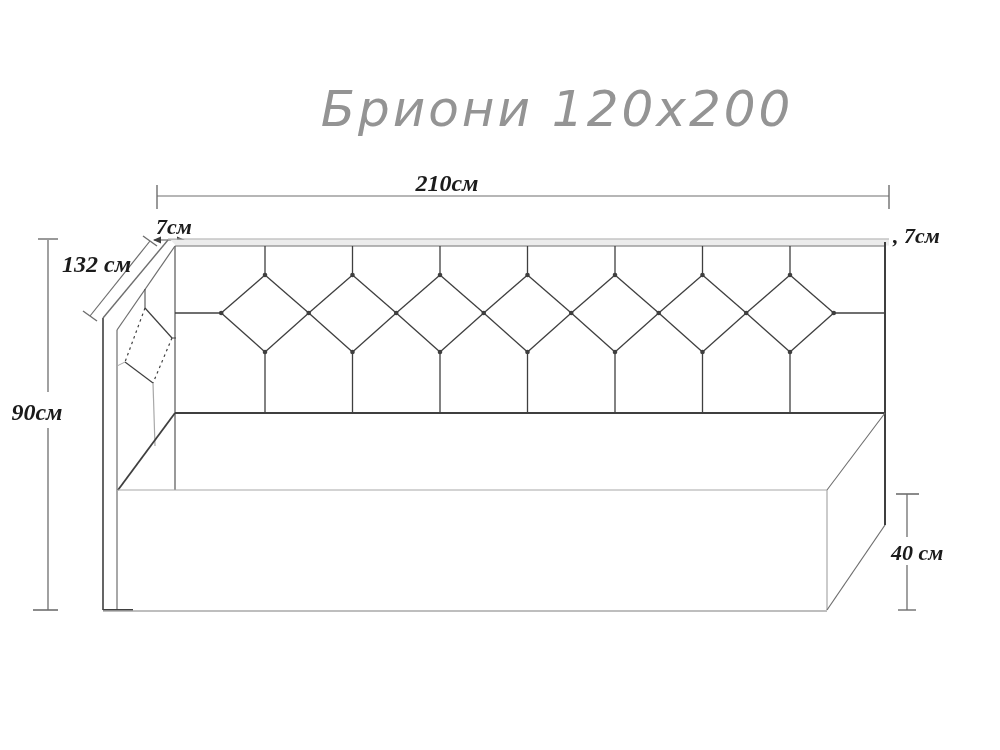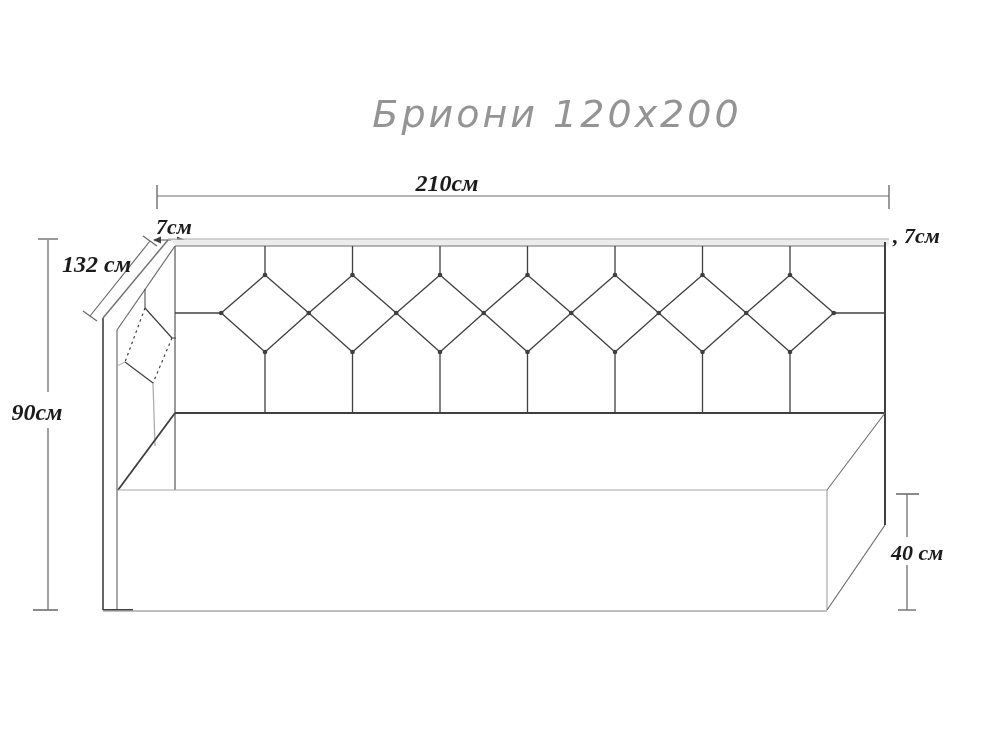--- a/index.html
+++ b/index.html
@@ -5,25 +5,25 @@
   html,body{margin:0;padding:0;background:#fff;}
   .stage{
     position:relative;
     width:1000px;height:750px;
     background:var(--bg,#fff);
     overflow:hidden;
     font-family:"Liberation Serif", serif;
   }
   .title{
     position:absolute;
-    left:557px;top:92px;
+    left:557px;top:80px;
     transform:translateX(-50%);
     font-family:"DejaVu Sans", sans-serif;
     font-style:italic;
-    font-size:38px;
+    font-size:50px;
     letter-spacing:3px;
     color:var(--title,#949494);
     white-space:nowrap;
   }
   svg{position:absolute;left:0;top:0;}
   .dark{stroke:var(--dark,#3f3f3f);fill:none;}
   .mid{stroke:var(--mid,#6e6e6e);fill:none;}
   .light{stroke:var(--light,#a8a8a8);fill:none;}
   .dotted{stroke-dasharray:2.5,3.5;}
   .btn{fill:var(--dark,#3f3f3f);stroke:none;}

